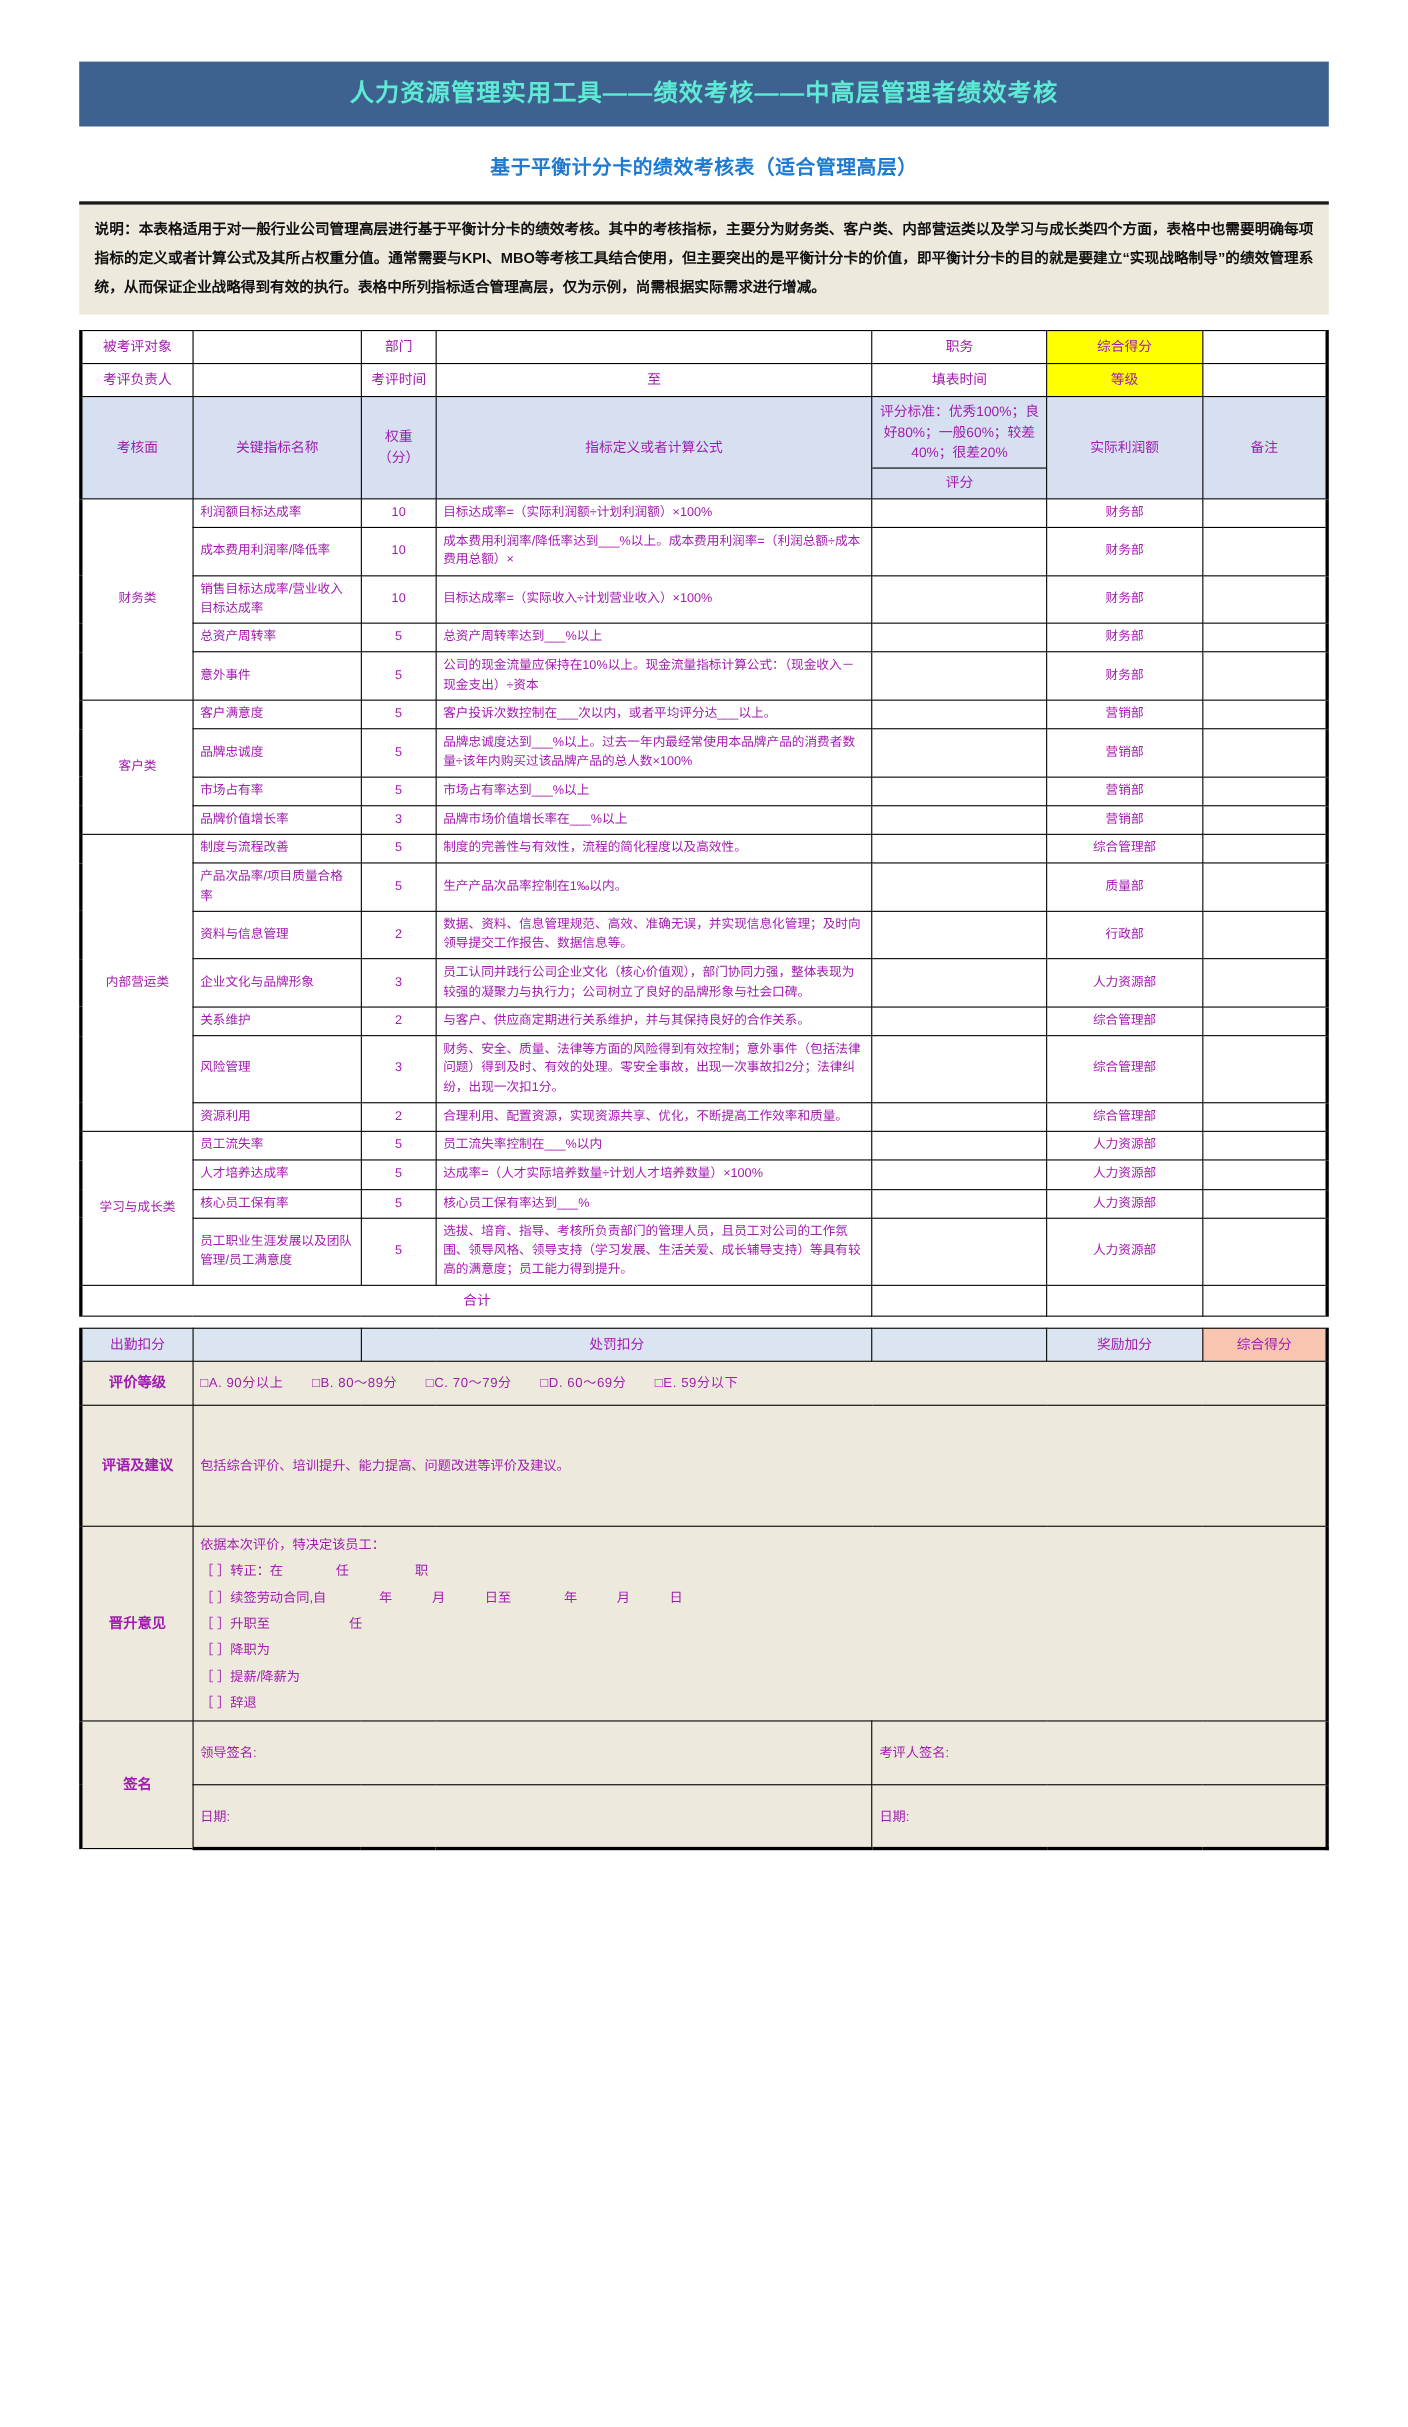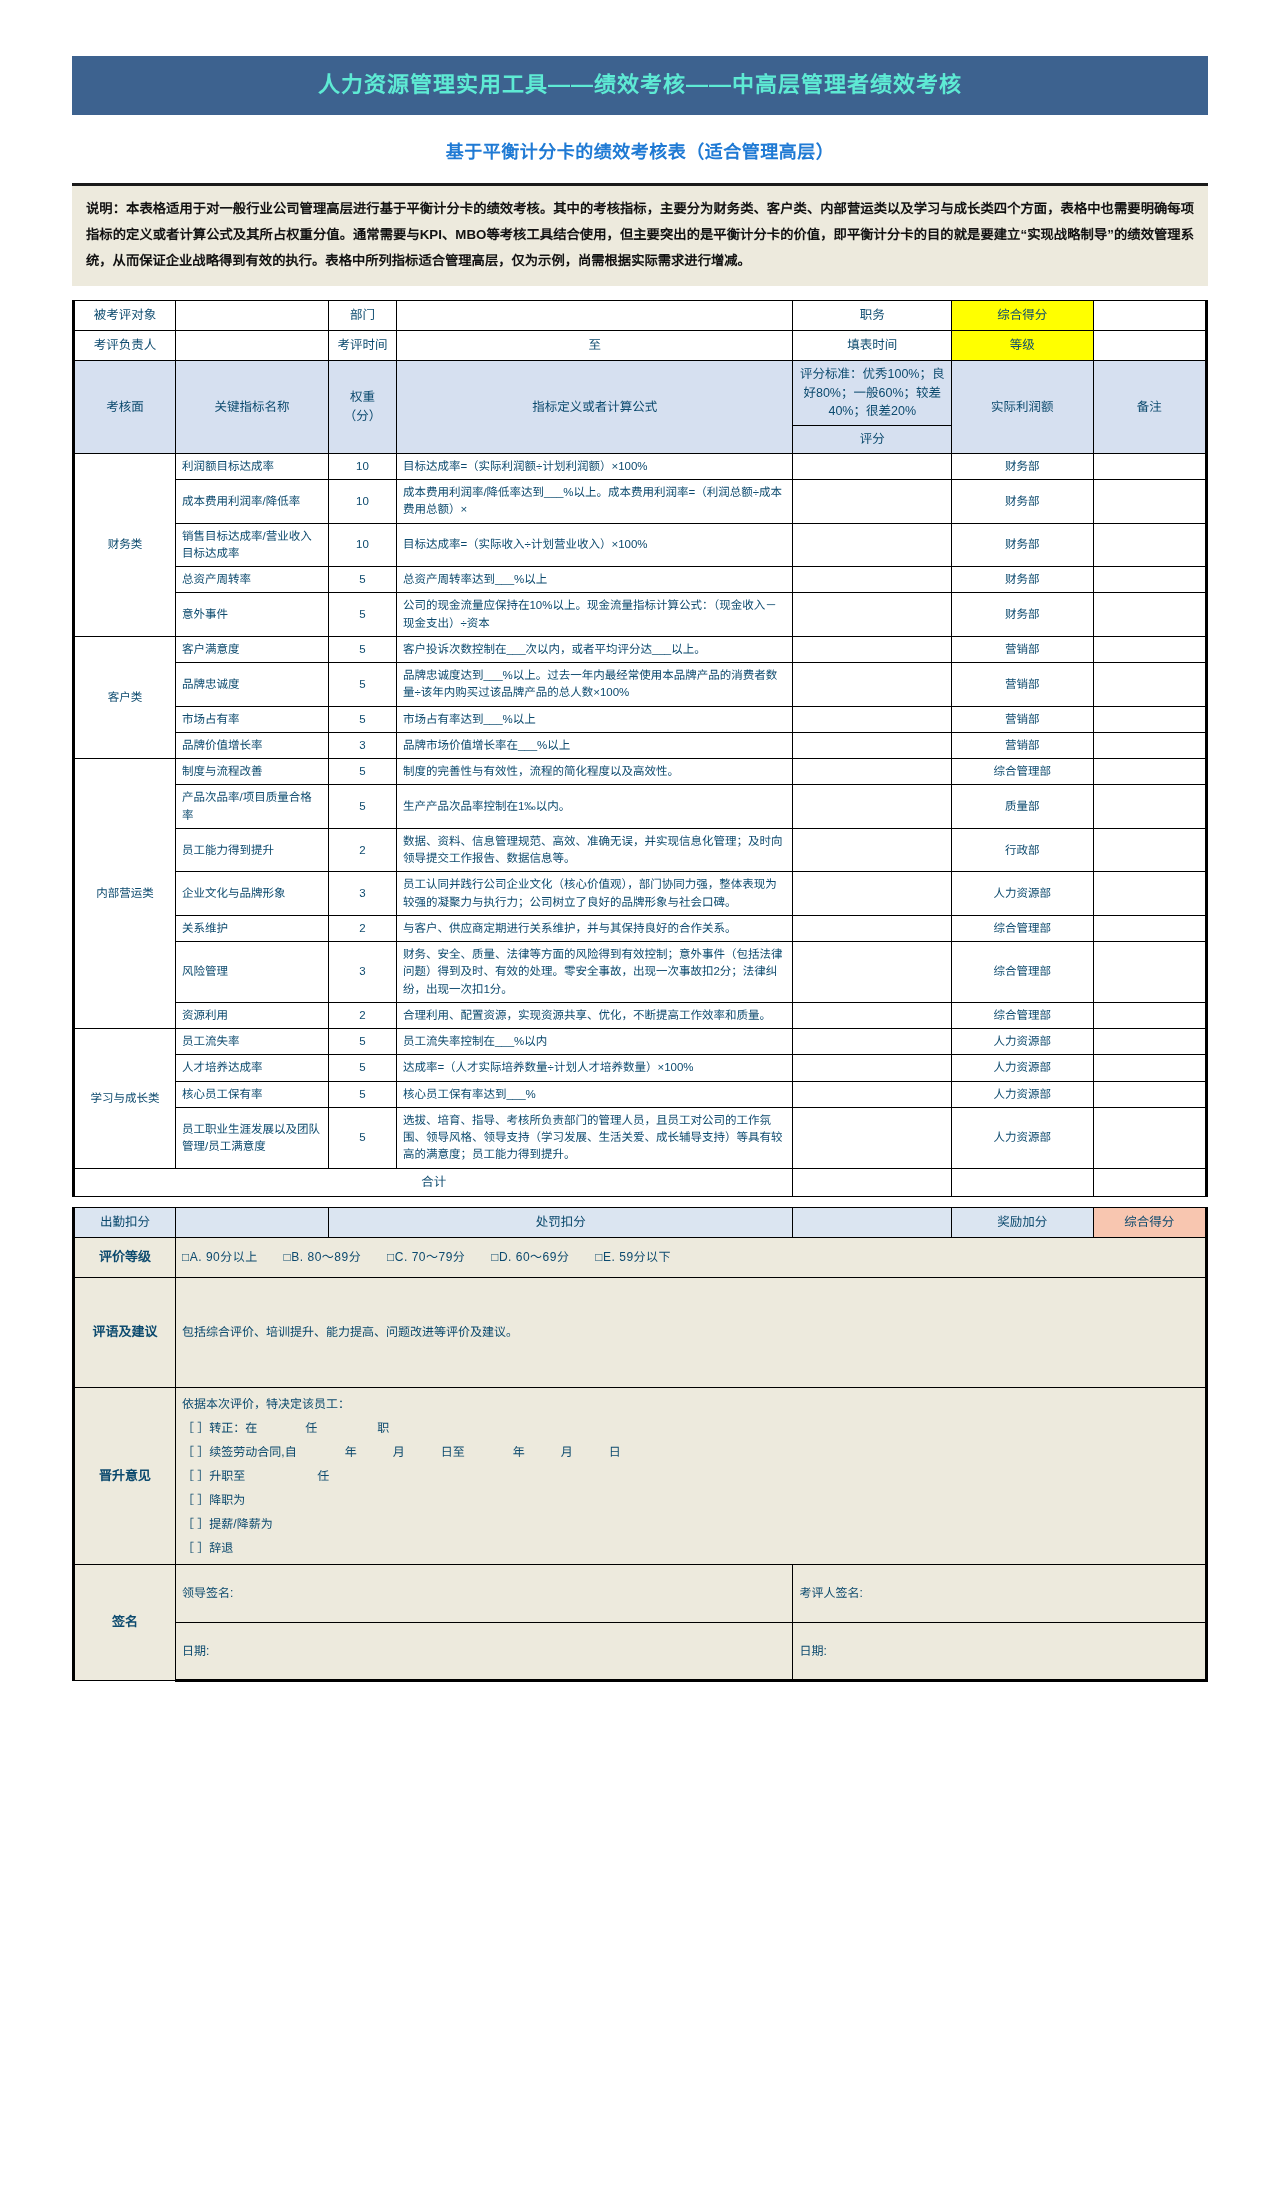--- a/index.html
+++ b/index.html
@@ -56,21 +56,21 @@
     font-weight: bold;
   }
 
   
   .table-wrap { padding: 14px 72px 0 72px; }
   table.sheet {
     width: 100%;
     border-collapse: collapse;
     table-layout: fixed;
     font-size: 12px;
-    color: #0c4a6e;
+    color: #a21caf;
   }
   table.sheet td, table.sheet th {
     border: 1px solid #000;
     padding: 4px 6px;
     vertical-align: middle;
     font-weight: normal;
     line-height: 1.5;
   }
   .outer-top td { border-top: 3px solid #000; }
   .ctr { text-align: center; }
@@ -307,21 +307,21 @@
       </tr>
       <tr class="brow">
         <td class="kpi">产品次品率/项目质量合格率</td>
         <td class="wt">5</td>
         <td class="def">生产产品次品率控制在1‰以内。</td>
         <td></td>
         <td class="src">质量部</td>
         <td class="right-edge"></td>
       </tr>
       <tr class="brow">
-        <td class="kpi">员工能力得到提升</td>
+        <td class="kpi">资料与信息管理</td>
         <td class="wt">2</td>
         <td class="def">数据、资料、信息管理规范、高效、准确无误，并实现信息化管理；及时向领导提交工作报告、数据信息等。</td>
         <td></td>
         <td class="src">行政部</td>
         <td class="right-edge"></td>
       </tr>
       <tr class="brow">
         <td class="kpi">企业文化与品牌形象</td>
         <td class="wt">3</td>
         <td class="def">员工认同并践行公司企业文化（核心价值观），部门协同力强，整体表现为较强的凝聚力与执行力；公司树立了良好的品牌形象与社会口碑。</td>

